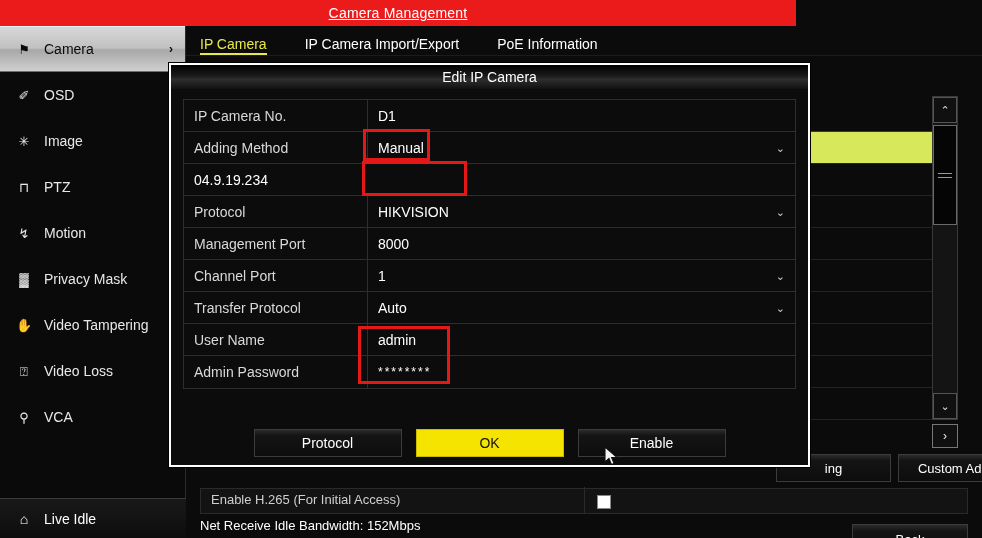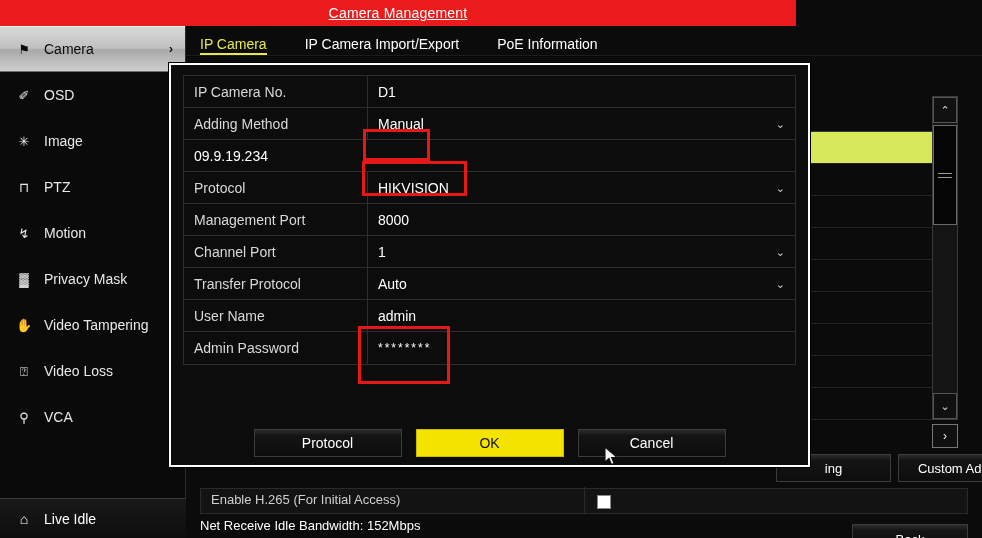--- a/index.html
+++ b/index.html
@@ -311,38 +311,41 @@
       <div class="cbcell">
         <span class="cb"></span>
       </div>
     </div>
 
     <div class="bwtext">Net Receive Idle Bandwidth: 152Mbps</div>
     <div class="btn backbtn">Back</div>
   </div>
 
   <div class="dialog">
+    <div class="dlg-head">
+      <span>Edit IP Camera</span>
+    </div>
     <div class="dlg-body">
       <div class="frm" id="dlg-form">
           <div class="frow">
             <div class="fl">IP Camera No.</div>
             <div class="fv">
               <span class="">D1</span>
             </div>
           </div>
           <div class="frow">
             <div class="fl">Adding Method</div>
             <div class="fv">
               <span class="">Manual</span>
               <span class="chev">⌄</span>
             </div>
           </div>
           <div class="frow">
             <div class="fv">
-              <span class="">09.9.19.234</span>
+              <span class="">04.9.19.234</span>
             </div>
           </div>
           <div class="frow">
             <div class="fl">Protocol</div>
             <div class="fv">
               <span class="">HIKVISION</span>
               <span class="chev">⌄</span>
             </div>
           </div>
           <div class="frow">
@@ -378,21 +381,21 @@
             </div>
           </div>
         </div>
     </div>
 
     <div class="dlg-foot">
       <div class="fbtn">Protocol</div>
       <div class="fbtn primary">
         <span>OK</span>
       </div>
-      <div class="fbtn">Cancel</div>
+      <div class="fbtn">Enable</div>
     </div>
   </div>
 
   <div class="annot" id="an-manual"></div>
   <div class="annot" id="an-ip"></div>
   <div class="annot" id="an-cred"></div>
 
   <svg class="cursor" viewBox="0 0 14 20">
     <path d="M1 1 L1 16 L5 12.5 L7.4 18.5 L10 17.4 L7.6 11.6 L12.6 11.2 Z" fill="#f5f5f5" stroke="#111" stroke-width="1.1"></path>
   </svg>

